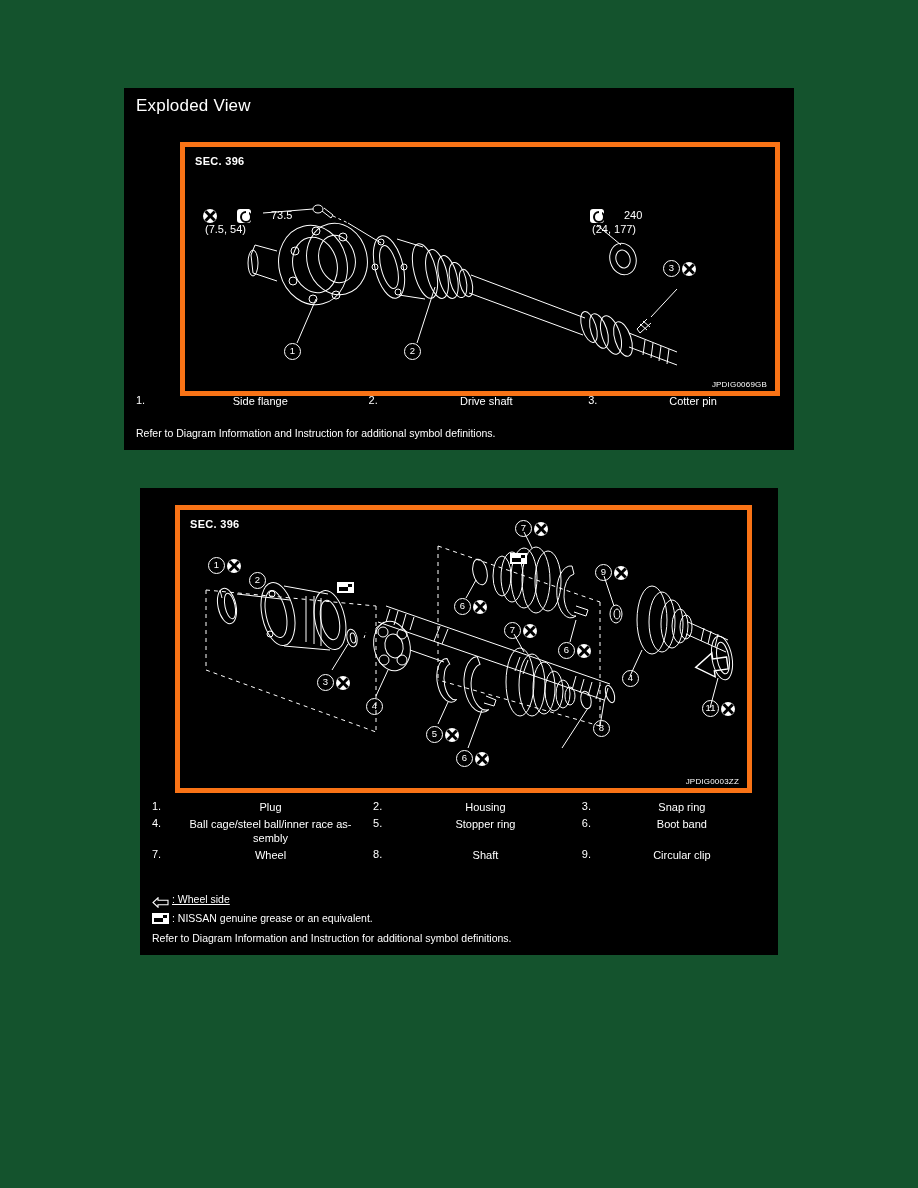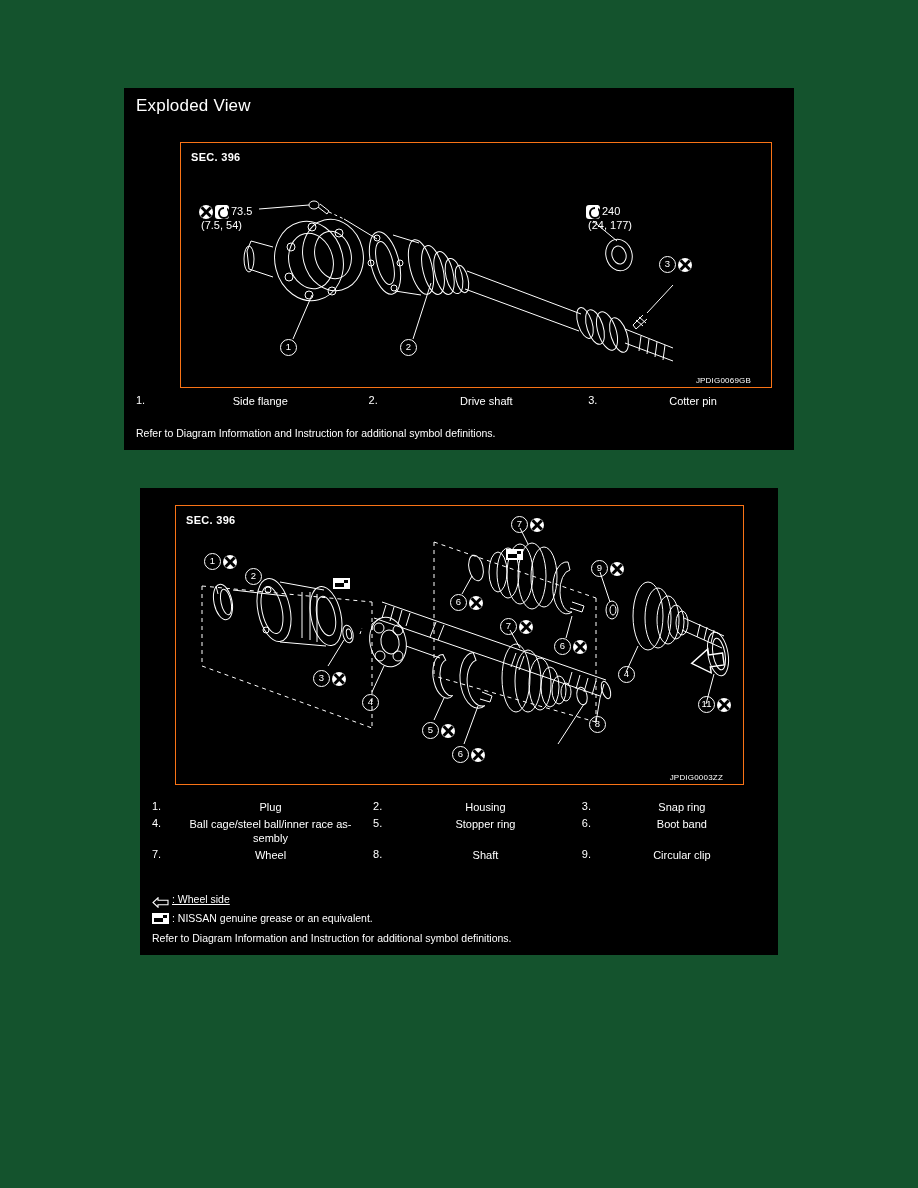--- a/index.html
+++ b/index.html
@@ -20,33 +20,33 @@
 
   .panel-title{
     position:absolute;left:12px;top:8px;
     font-size:17px;letter-spacing:.2px;color:#fff;
     font-family:"Liberation Sans", sans-serif;
     white-space:nowrap;
   }
 
   
   .figure{
-    position:absolute;border:1px solid #f97316;background:#000;
+    position:absolute;border:5px solid #f97316;background:#000;
     overflow:hidden;
   }
   #figure-one{left:56px;top:54px;width:590px;height:244px;}
   #figure-two{left:35px;top:17px;width:567px;height:278px;}
 
   .sec-label{
     position:absolute;left:10px;top:8px;
     font-size:11px;font-weight:bold;color:#fff;letter-spacing:.3px;
     white-space:nowrap;
   }
   .fig-id{
-    position:absolute;right:20px;bottom:2px;
+    position:absolute;right:8px;bottom:2px;
     font-size:8px;color:#fff;letter-spacing:.2px;
     font-family:"Liberation Sans", sans-serif;
     white-space:nowrap;
   }
 
   
   .legend{position:absolute;left:12px;color:#fff;font-size:11px;}
   #legend-one{top:306px;width:646px;}
   #legend-two{top:312px;width:614px;}
 
@@ -109,21 +109,21 @@
   }
   .sym-grease::before{
     content:"";position:absolute;left:2px;top:5px;width:9px;height:4px;background:#000;
   }
   .sym-grease::after{
     content:"";position:absolute;left:11px;top:2px;width:4px;height:3px;background:#000;
   }
 
   
   .torque-spec{position:absolute;color:#fff;font-size:11px;line-height:1.25;}
-  .torque-head{display:flex;align-items:center;gap:2px;white-space:nowrap;}
+  .torque-head{display:flex;align-items:center;gap:20px;white-space:nowrap;}
   .torque-sub{padding-left:2px;white-space:nowrap;}
 
   .cal{position:absolute;display:flex;align-items:center;gap:2px;}
 
   
   .art{position:absolute;left:0;top:0;width:100%;height:100%;pointer-events:none;}
 </style>
 </head>
 <body>
 

